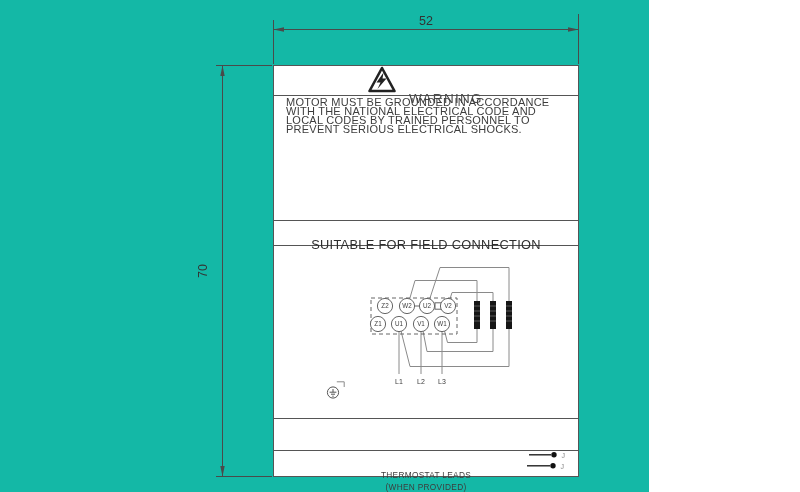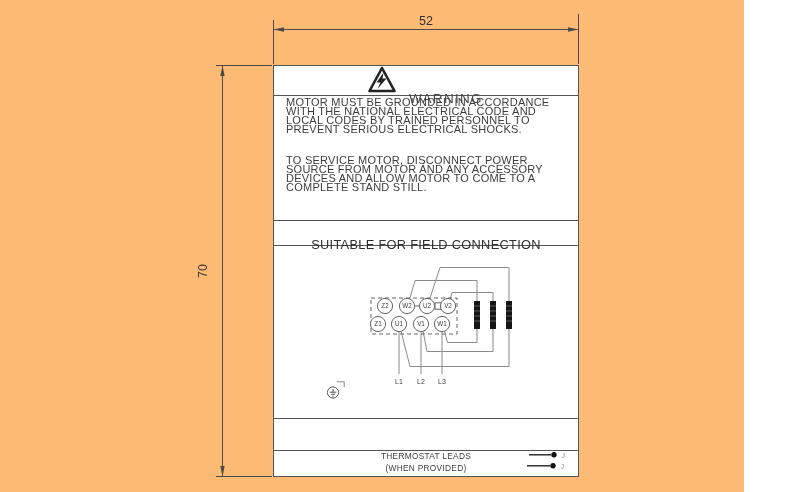--- a/index.html
+++ b/index.html
@@ -1,27 +1,27 @@
 <!DOCTYPE html>
 <html><head>
 <meta charset="utf-8">
 <style>
   html,body{margin:0;padding:0;background:#ffffff;}
-  .stage{position:relative;width:744px;height:492px;background:#fdba74;overflow:hidden;
+  .stage{position:relative;width:649px;height:492px;background:#14b8a6;overflow:hidden;
          font-family:"Liberation Sans",sans-serif;text-decoration:underline;}
   .stage svg{position:absolute;left:0;top:0;}
   .txt{position:absolute;color:#3d3d3d;}
   .warning-title{left:409px;top:71px;font-size:13.5px;letter-spacing:1.3px;color:#4a4a4a;margin-top:20px;}
   .warn-para{left:286px;top:98px;width:280px;font-size:11px;line-height:9px;
              letter-spacing:0.25px;white-space:pre-line;color:#3d3d3d;}
   .warn-para2{top:156px;}
   .centered{left:273px;width:306px;text-align:center;}
   .suitable{top:237px;font-size:12.8px;letter-spacing:0.3px;color:#2e2e2e;}
   .interchange{top:420px;font-size:8.3px;line-height:13.5px;letter-spacing:0.3px;white-space:pre-line;}
-  .thermostat{top:450px;font-size:8.3px;line-height:12px;letter-spacing:0.3px;white-space:pre-line;}
+  .thermostat{top:469px;font-size:8.3px;line-height:12px;letter-spacing:0.3px;white-space:pre-line;}
 </style>
 </head>
 <body>
 
 <div class="stage">
 
   <svg width="800" height="492" viewBox="0 0 800 492">
 
     <g stroke="#4a4a4a" fill="none" stroke-width="1">
 
@@ -147,23 +147,19 @@
     </g>
   </svg>
 
   <div class="txt warning-title">WARNING</div>
 
   <div class="txt warn-para">MOTOR MUST BE GROUNDED IN ACCORDANCE
 WITH THE NATIONAL ELECTRICAL CODE AND
 LOCAL CODES BY TRAINED PERSONNEL TO
 PREVENT SERIOUS ELECTRICAL SHOCKS.</div>
 
-  <div class="txt warn-para warn-para2">TO SERVICE MOTOR, DISCONNECT POWER
-SOURCE FROM MOTOR AND ANY ACCESSORY
-DEVICES AND ALLOW MOTOR TO COME TO A
-COMPLETE STAND STILL.</div>
 
   <div class="txt centered suitable">SUITABLE FOR FIELD CONNECTION</div>
 
 
   <div class="txt centered thermostat">THERMOSTAT LEADS
 (WHEN PROVIDED)</div>
 </div>
 
 </body></html>

